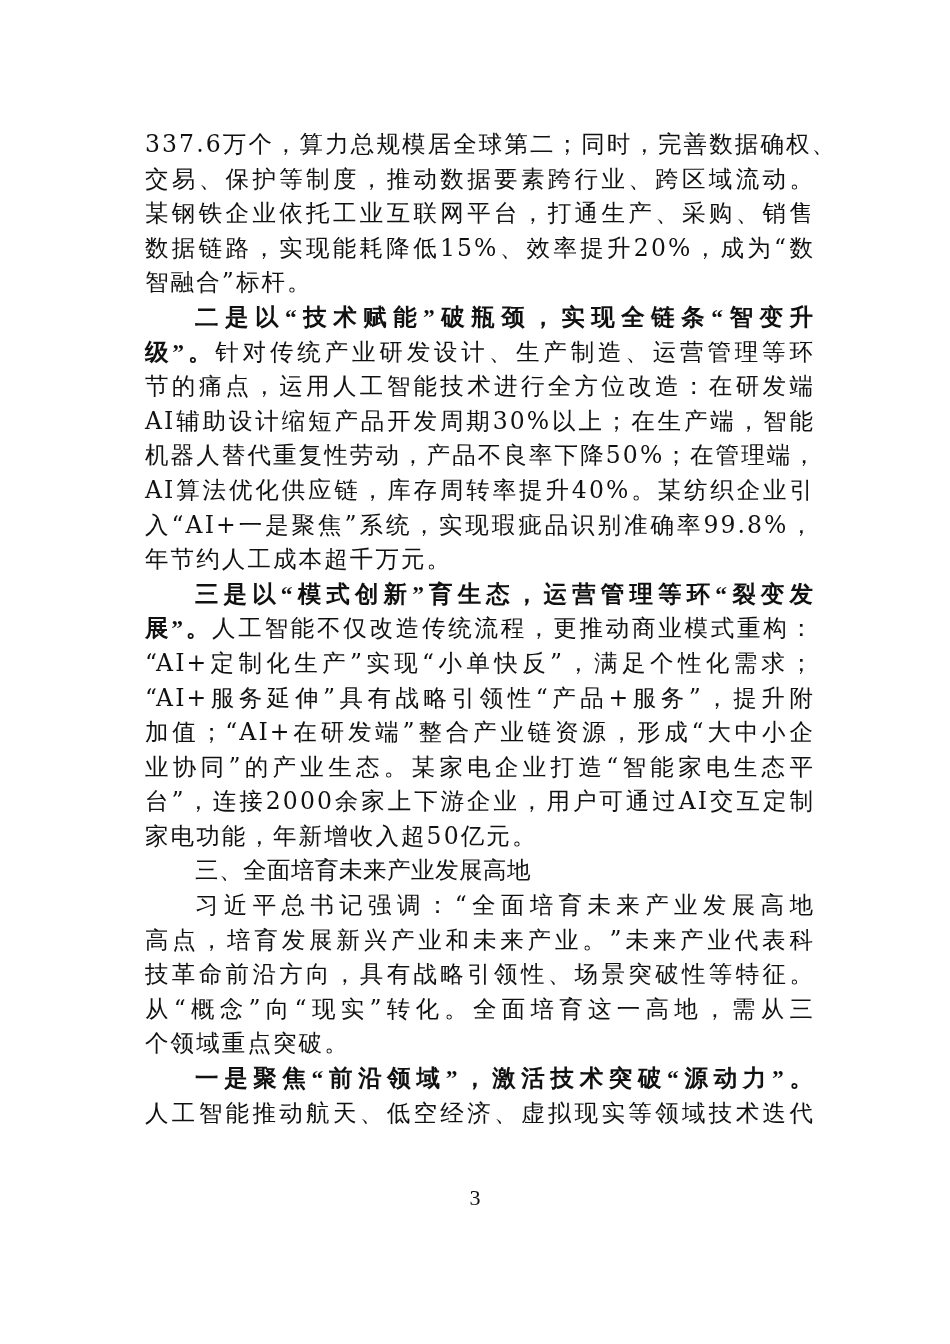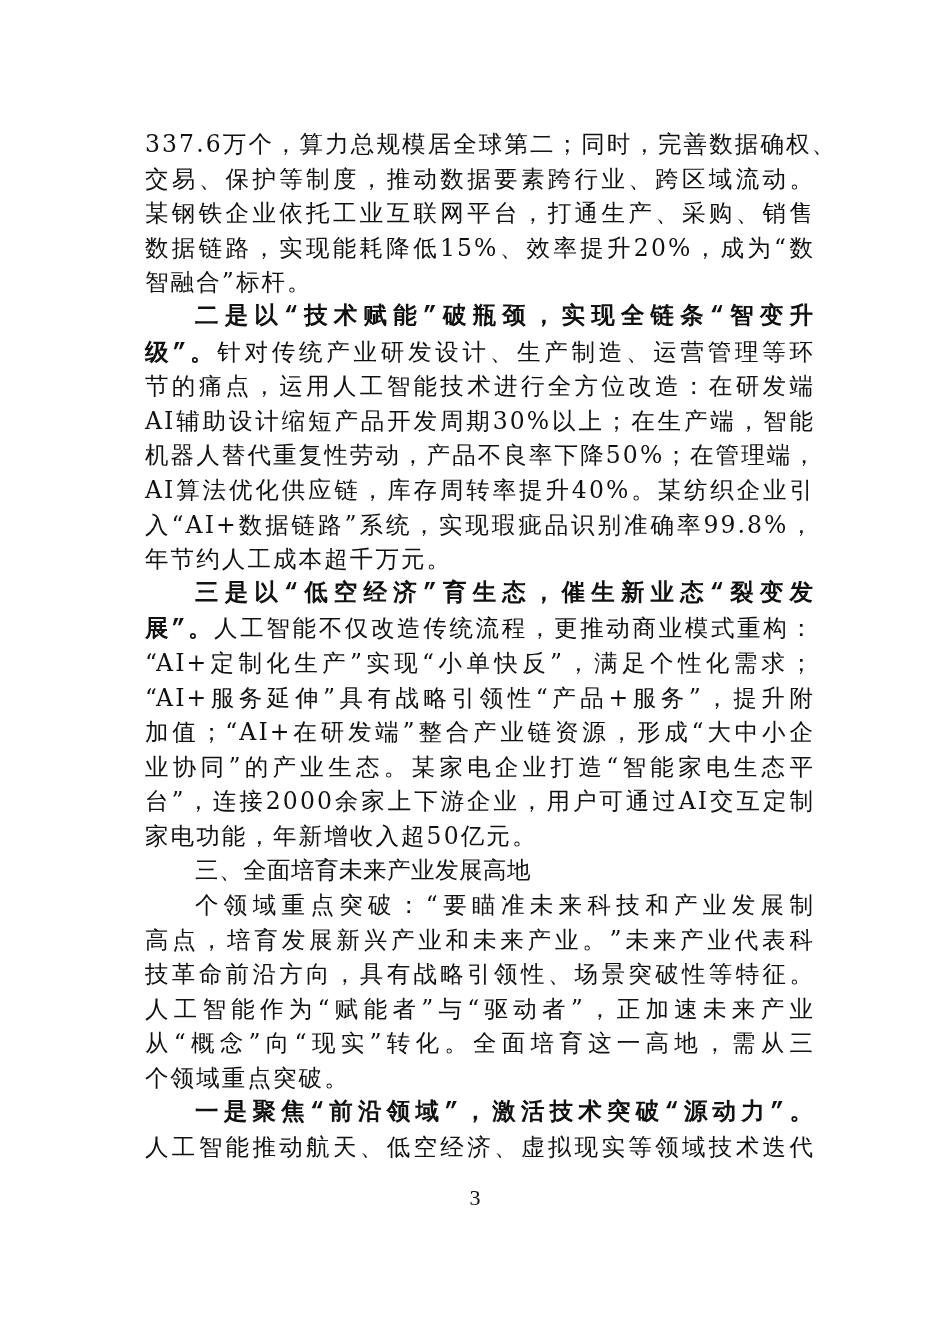--- a/index.html
+++ b/index.html
@@ -31,21 +31,21 @@
       text-align-last: justify;
     }
     .line.last {
       text-align-last: left;
     }
     .line.indent {
       padding-left: 50px;
     }
     .bold {
       font-weight: bold;
-      font-family: Liberation Mono, monospace;
+      font-family: Liberation Serif, serif;
     }
     .heading {
       font-family: Liberation Serif, serif;
       letter-spacing: 0.5px;
     }
     .page-number {
       position: absolute;
       top: 1185px;
       left: 0;
       width: 950px;
@@ -67,42 +67,41 @@
     <div class="line last">智融合”标杆。</div>
   </div>
 
   <div>
     <div class="line indent bold">二是以“技术赋能”破瓶颈，实现全链条“智变升</div>
     <div class="line"><span class="bold">级”。</span><span>针对传统产业研发设计、生产制造、运营管理等环</span></div>
     <div class="line">节的痛点，运用人工智能技术进行全方位改造：在研发端</div>
     <div class="line">AI辅助设计缩短产品开发周期30%以上；在生产端，智能</div>
     <div class="line">机器人替代重复性劳动，产品不良率下降50%；在管理端，</div>
     <div class="line">AI算法优化供应链，库存周转率提升40%。某纺织企业引</div>
-    <div class="line">入“AI+数据链路”系统，实现瑕疵品识别准确率99.8%，</div>
+    <div class="line">入“AI+一是聚焦”系统，实现瑕疵品识别准确率99.8%，</div>
     <div class="line last">年节约人工成本超千万元。</div>
   </div>
 
   <div>
-    <div class="line indent bold">三是以“低空经济”育生态，催生新业态“裂变发</div>
+    <div class="line indent bold">三是以“模式创新”育生态，运营管理等环“裂变发</div>
     <div class="line"><span class="bold">展”。</span><span>人工智能不仅改造传统流程，更推动商业模式重构：</span></div>
     <div class="line">“AI+定制化生产”实现“小单快反”，满足个性化需求；</div>
     <div class="line">“AI+服务延伸”具有战略引领性“产品+服务”，提升附</div>
     <div class="line">加值；“AI+在研发端”整合产业链资源，形成“大中小企</div>
     <div class="line">业协同”的产业生态。某家电企业打造“智能家电生态平</div>
     <div class="line">台”，连接2000余家上下游企业，用户可通过AI交互定制</div>
     <div class="line last">家电功能，年新增收入超50亿元。</div>
   </div>
 
   <div class="line indent last heading">三、全面培育未来产业发展高地</div>
 
   <div>
-    <div class="line indent">个领域重点突破：“要瞄准未来科技和产业发展制</div>
+    <div class="line indent">习近平总书记强调：“全面培育未来产业发展高地</div>
     <div class="line">高点，培育发展新兴产业和未来产业。”未来产业代表科</div>
     <div class="line">技革命前沿方向，具有战略引领性、场景突破性等特征。</div>
-    <div class="line">人工智能作为“赋能者”与“驱动者”，正加速未来产业</div>
     <div class="line">从“概念”向“现实”转化。全面培育这一高地，需从三</div>
     <div class="line last">个领域重点突破。</div>
   </div>
 
   <div>
     <div class="line indent bold">一是聚焦“前沿领域”，激活技术突破“源动力”。</div>
     <div class="line">人工智能推动航天、低空经济、虚拟现实等领域技术迭代</div>
   </div>
 
 </div>

